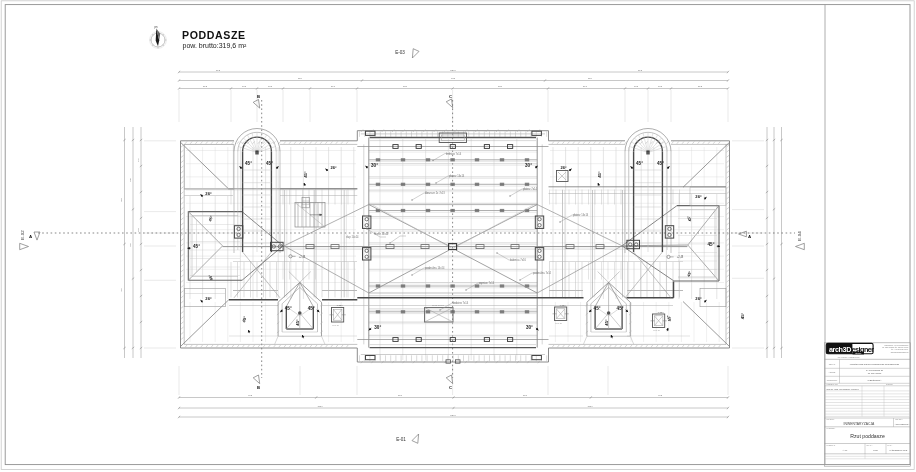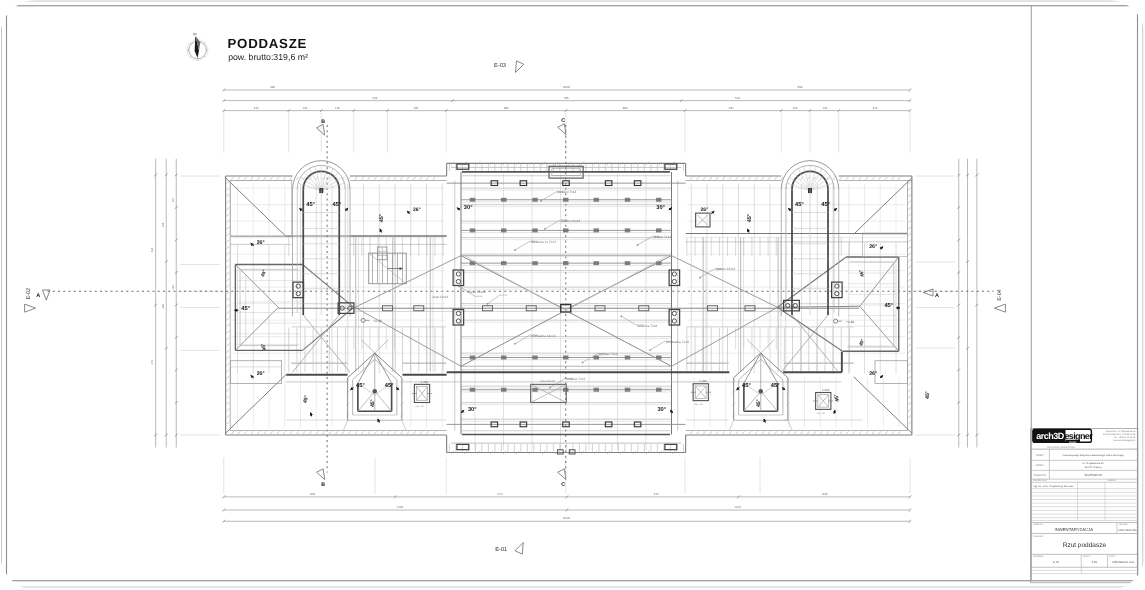--- a/index.html
+++ b/index.html
@@ -1,18 +1,18 @@
 <!DOCTYPE html>
 <html><head>
 <meta charset="utf-8">
 <title>Rzut poddasza</title>
 <style>
   html,body{margin:0;padding:0;background:#fff;}
   body{font-family:"Liberation Sans", sans-serif;}
-  #sheet{width:916px;height:472px;position:relative;overflow:hidden;border-radius:29px;}
+  #sheet{width:916px;height:472px;position:relative;overflow:hidden;}
 </style>
 </head>
 <body>
 <div id="sheet">
 <svg width="916" height="472" viewBox="0 0 916 472">
 <rect width="916" height="472" fill="#ffffff"></rect>
 
 <rect x="1.2" y="0.8" width="913.0" height="468.8" stroke="#c9c9c9" stroke-width="0.8" fill="none"></rect>
 
 <rect x="5.2" y="4.6" width="904.8" height="460.0" stroke="#8f8f8f" stroke-width="0.9" fill="none"></rect>

